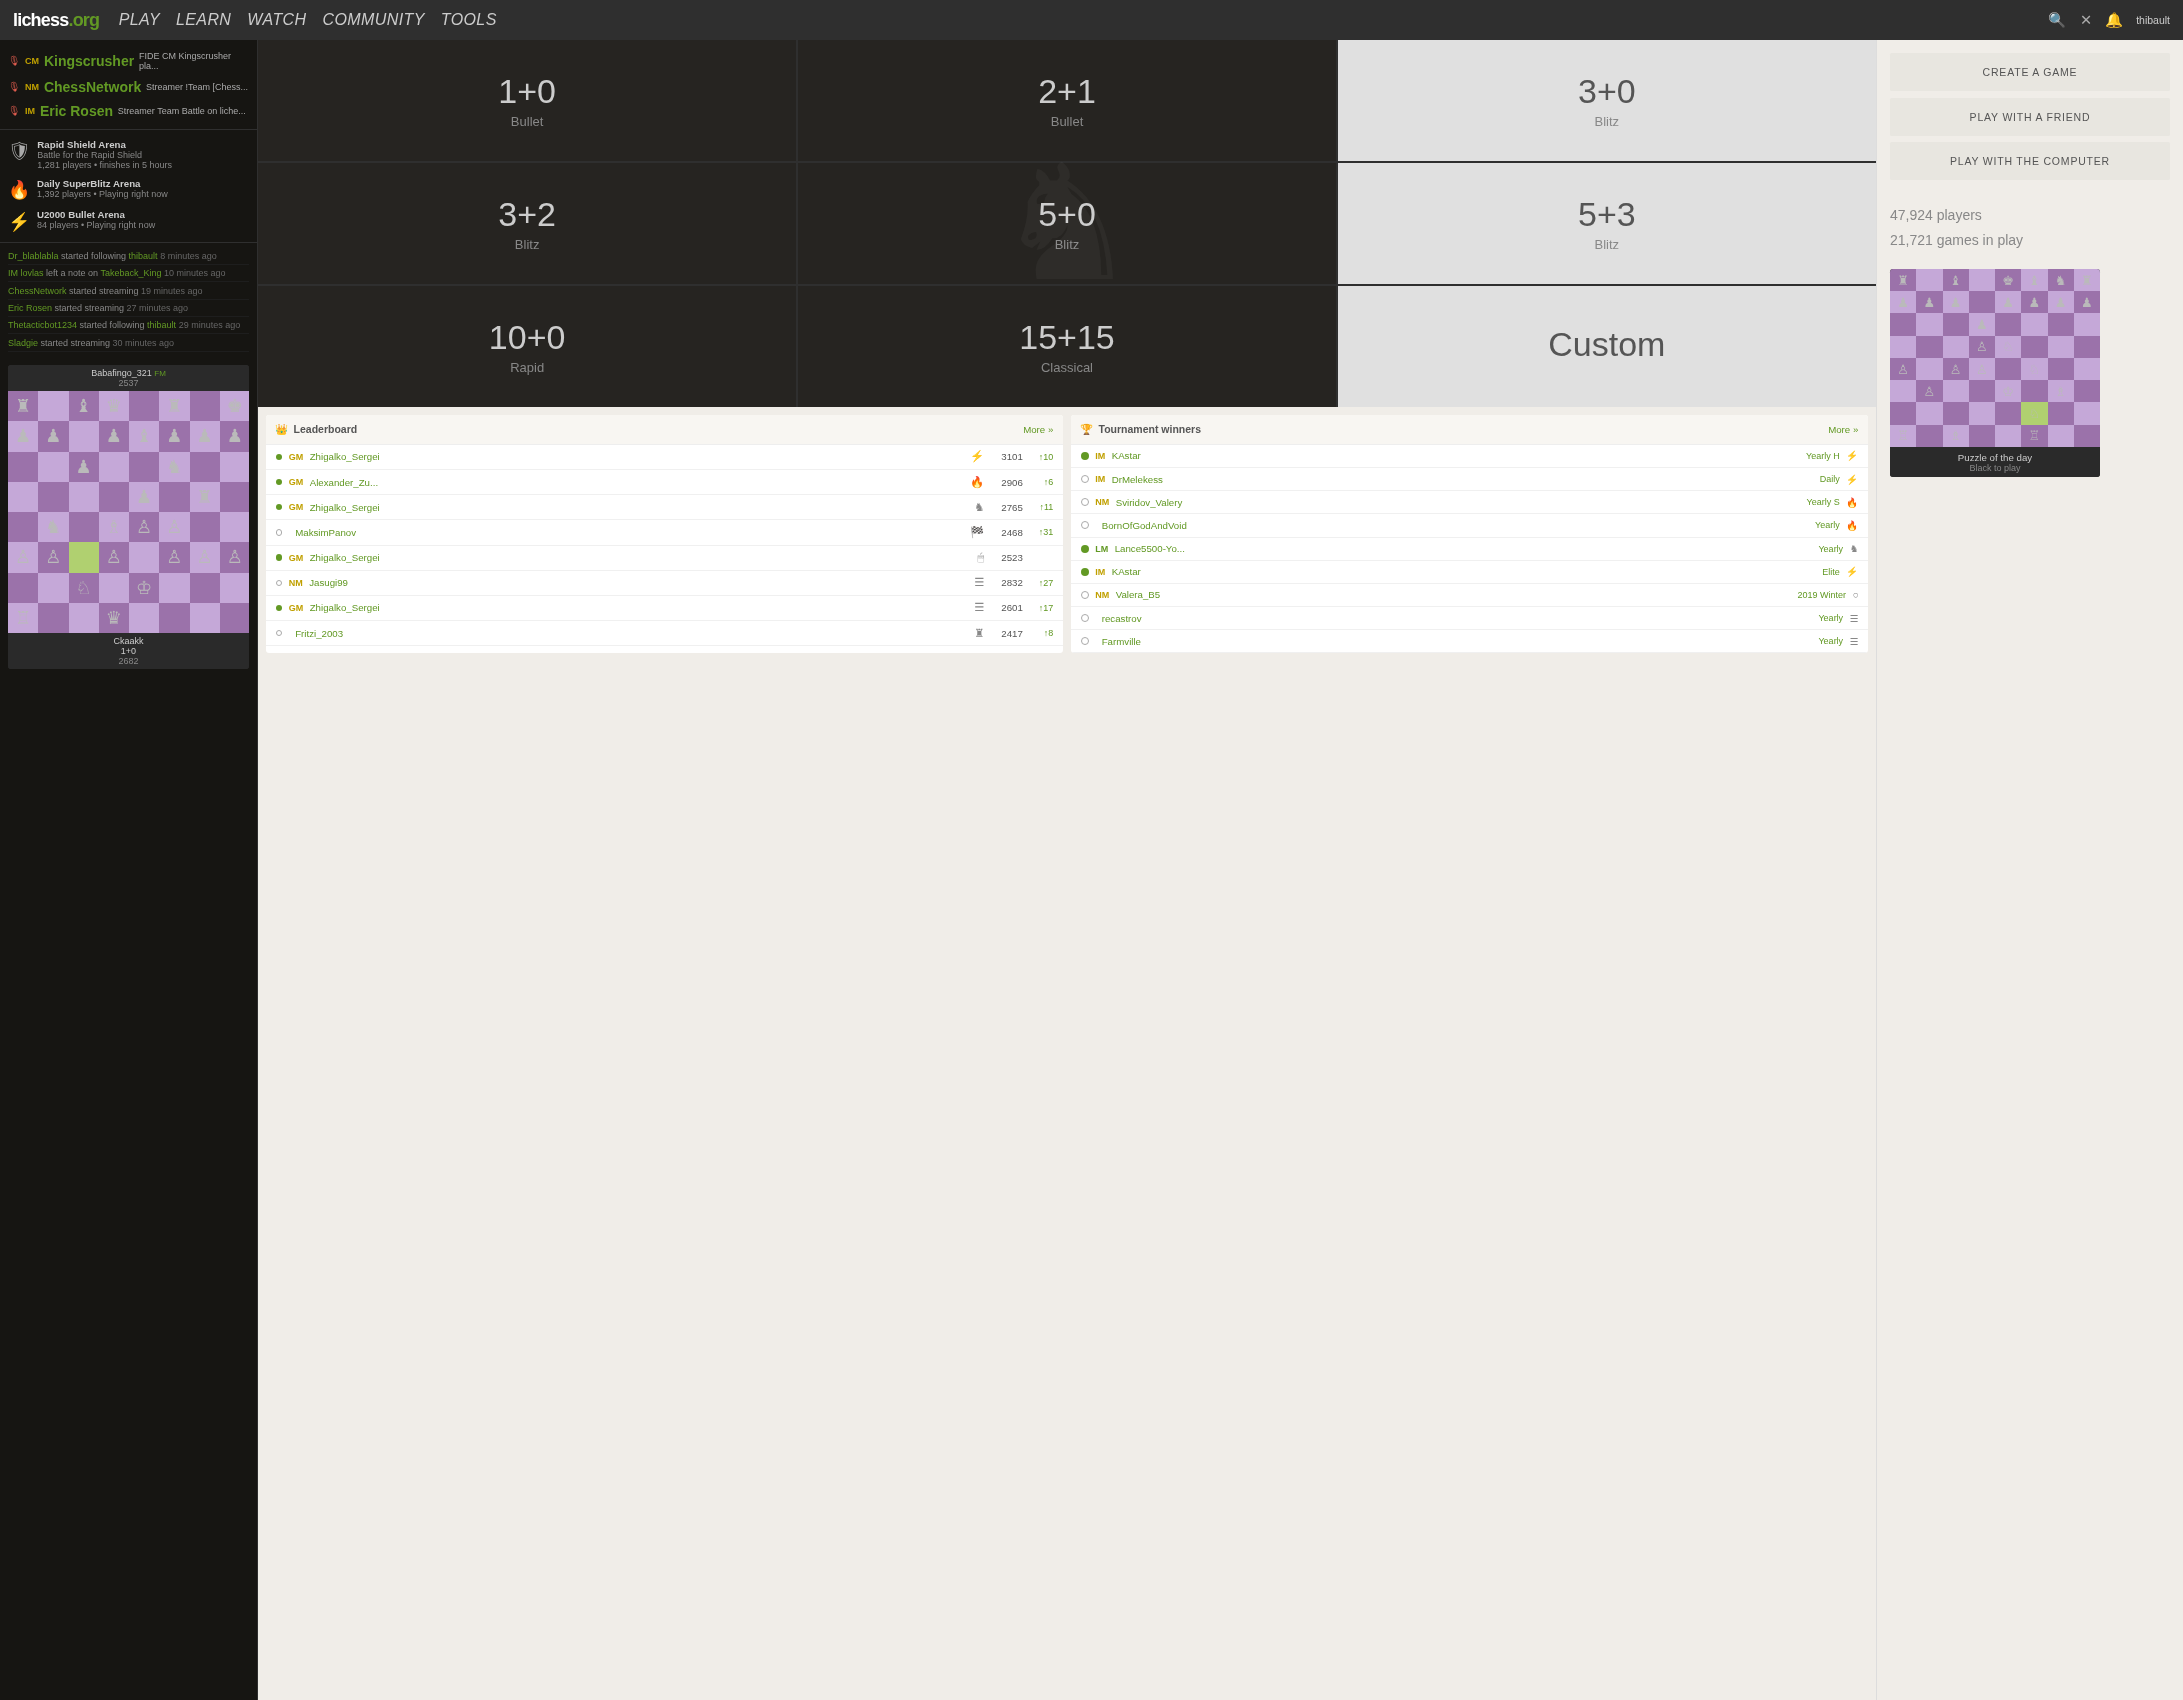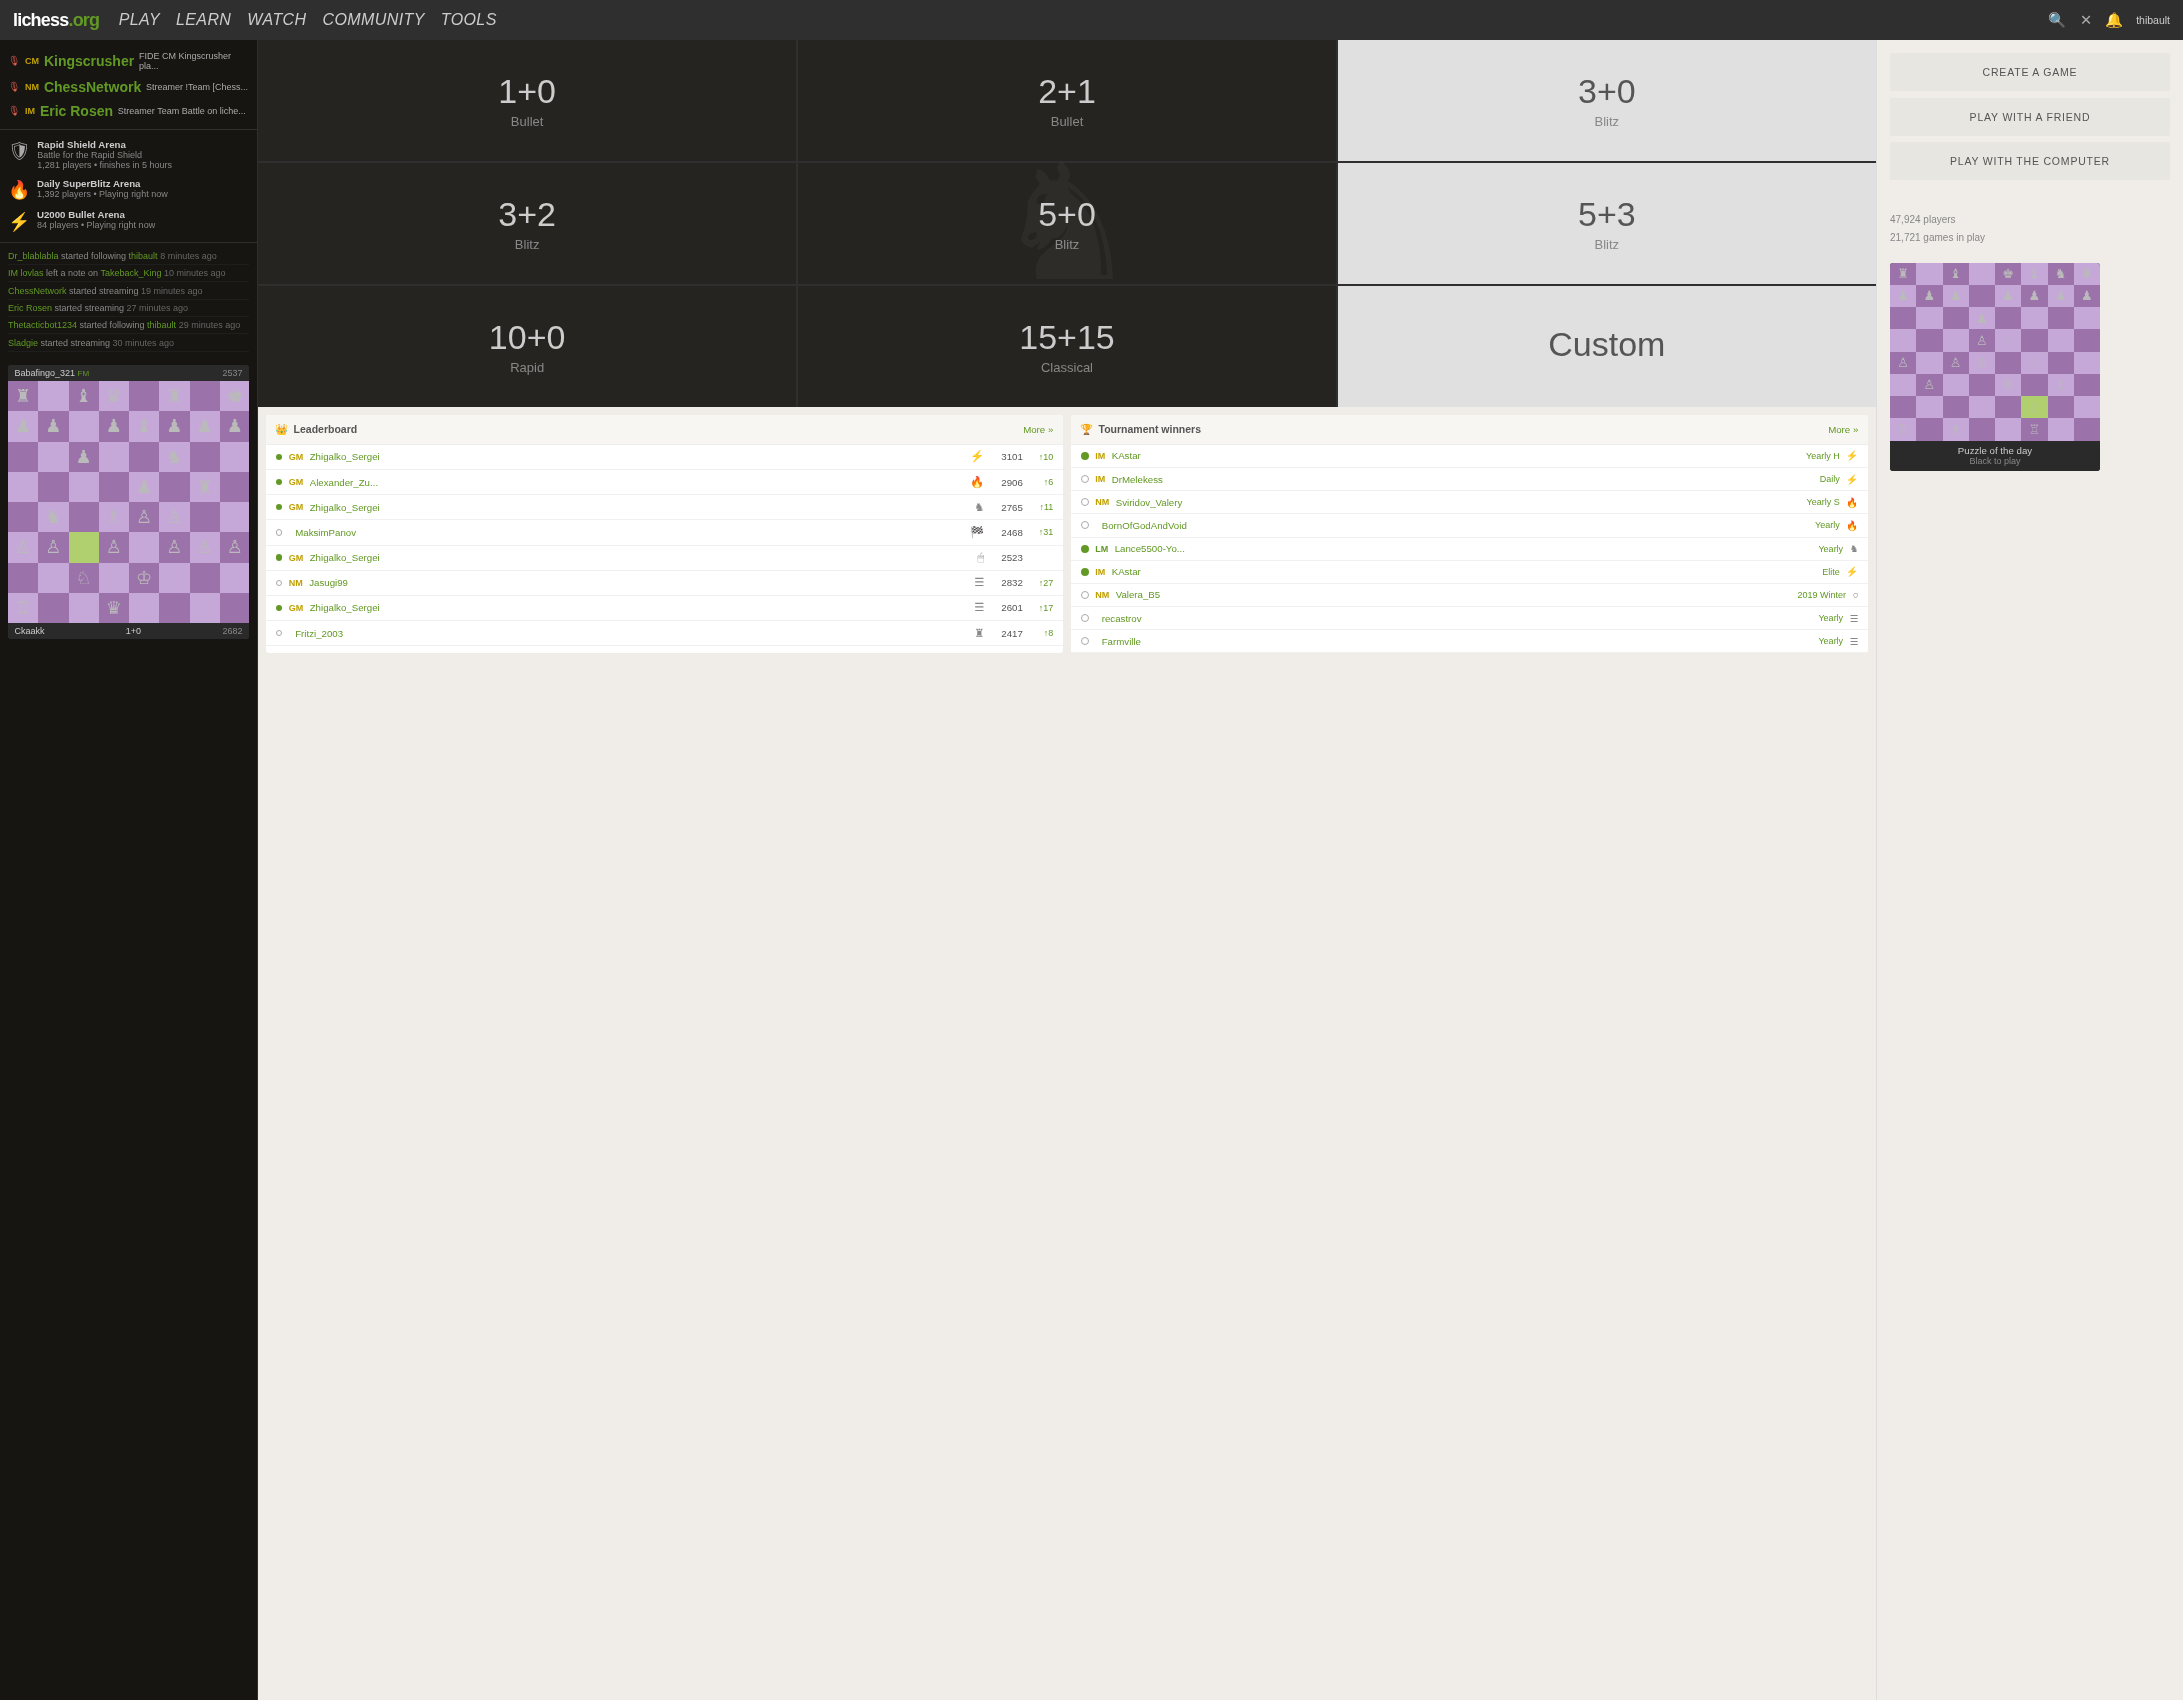--- a/index.html
+++ b/index.html
@@ -54,21 +54,21 @@
     
     .mini-board-container {
       position: relative; background: #2f2f2f; margin: 8px;
       border-radius: 3.2px; overflow: hidden;
     }
     .mini-board { width: 242px; height: 242px; display: grid; grid-template-columns: repeat(8, 1fr); grid-template-rows: repeat(8, 1fr); }
     .sq { display: flex; align-items: center; justify-content: center; font-size: 18px; }
     .sq.light-purple { background: #c5a8d8; }
     .sq.dark-purple { background: #9b72aa; }
     .sq.highlight { background: #b0d070; }
-    .board-players { display: flex; justify-content: space-between; align-items: center; padding: 3.2px 6.5px; background: #2a2a2a; font-size: 9px; }
+    .board-players { display: flex; justify-content: space-between; align-items: center; padding: 3.2px 6.5px; background: #2a2a2a; font-size: 9px; flex-direction: column; }
     .board-player-name { color: #ccc; }
     .board-rating { color: #888; }
     .board-control { color: #ccc; font-size: 9px; }
 
     
     .center { flex: 1; background: #f0ede8; overflow-y: auto; }
 
     
     .tabs { display: flex; border-bottom: 1.6px solid #ddd; background: #fff; padding: 0 8px; }
     .tab { padding: 11.3px 16px; font-size: 11.3px; cursor: pointer; color: #888; border-bottom: 2.4px solid transparent; margin-bottom: -1.6px; }
@@ -98,21 +98,21 @@
     .pairing-grid-wrapper { position: relative; }
 
     
     .right-panel { width: 307px; background: #f0ede8; border-left: 0.8px solid #ddd; padding: 13px; flex-shrink: 0; }
     .action-btn {
       width: 100%; padding: 13px; margin-bottom: 6.5px;
       background: #e8e6e0; border: none; cursor: pointer;
       font-size: 10.5px; color: #555; letter-spacing: 0.8px; text-transform: uppercase;
       border-radius: 1.6px; transition: background 0.2s;
     }
-    .stats { margin-top: 24px; color: #888; font-size: 10px; line-height: 1.8; }
+    .stats { margin-top: 16px; color: #888; font-size: 14px; line-height: 1.8; }
 
     
     .bottom-section { display: flex; gap: 0; background: #f0ede8; padding: 8px; gap: 8px; }
 
     
     .card { background: #fff; border-radius: 3.2px; overflow: hidden; flex: 1; }
     .card-header { display: flex; align-items: center; justify-content: space-between; padding: 8px 9.7px; background: #f8f6f2; border-bottom: 0.8px solid #eee; }
     .card-title { font-size: 10.5px; font-weight: bold; color: #555; display: flex; align-items: center; gap: 4.8px; }
     .card-more { color: #629924; font-size: 9.7px; cursor: pointer; }
     .leader-row { display: flex; align-items: center; padding: 5.6px 9.7px; border-bottom: 0.8px solid #f0f0f0; gap: 6.5px; font-size: 9.7px; }

